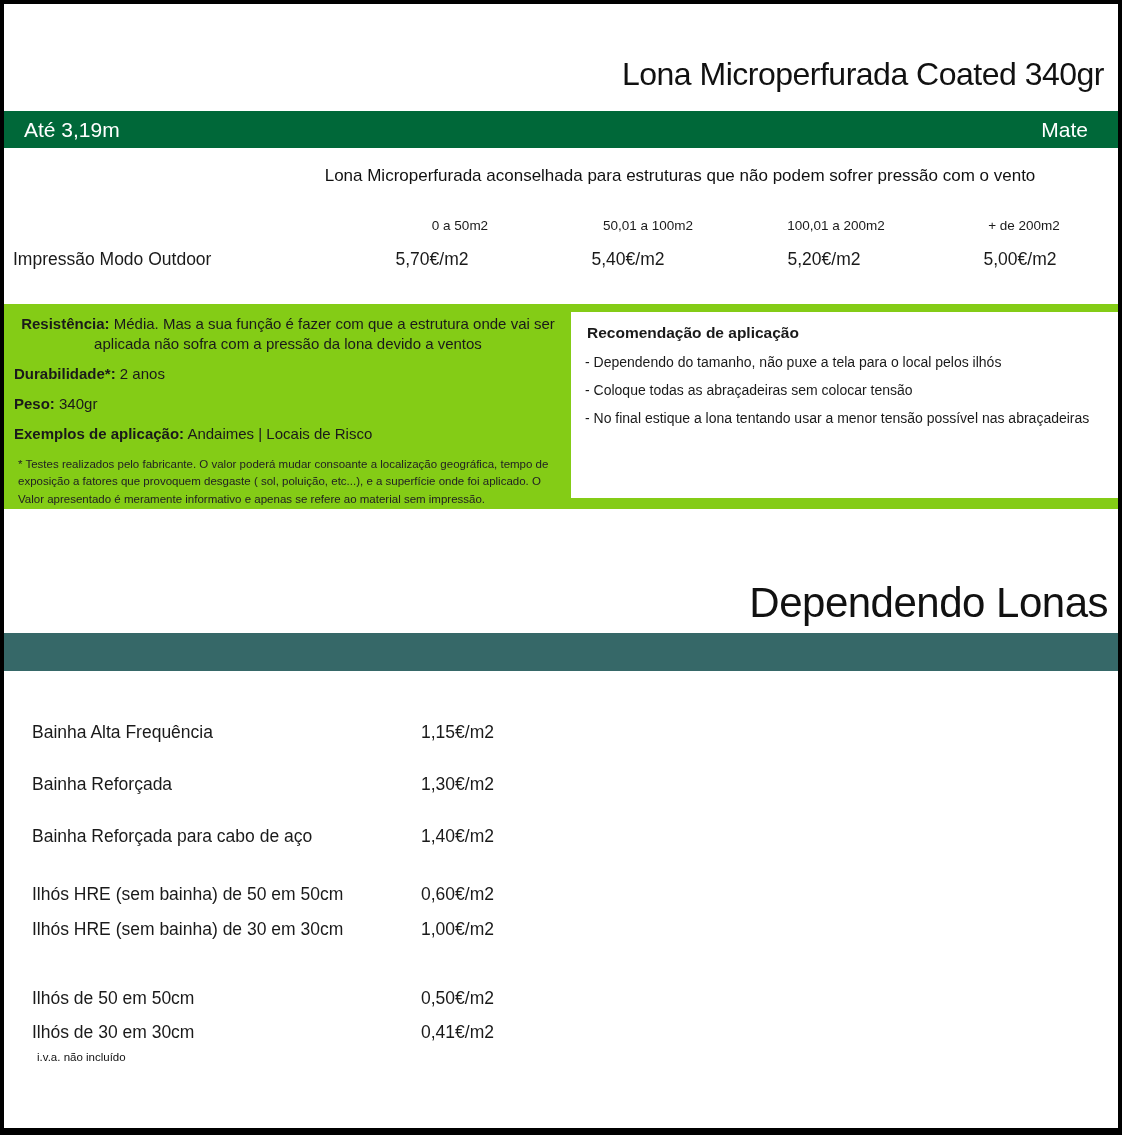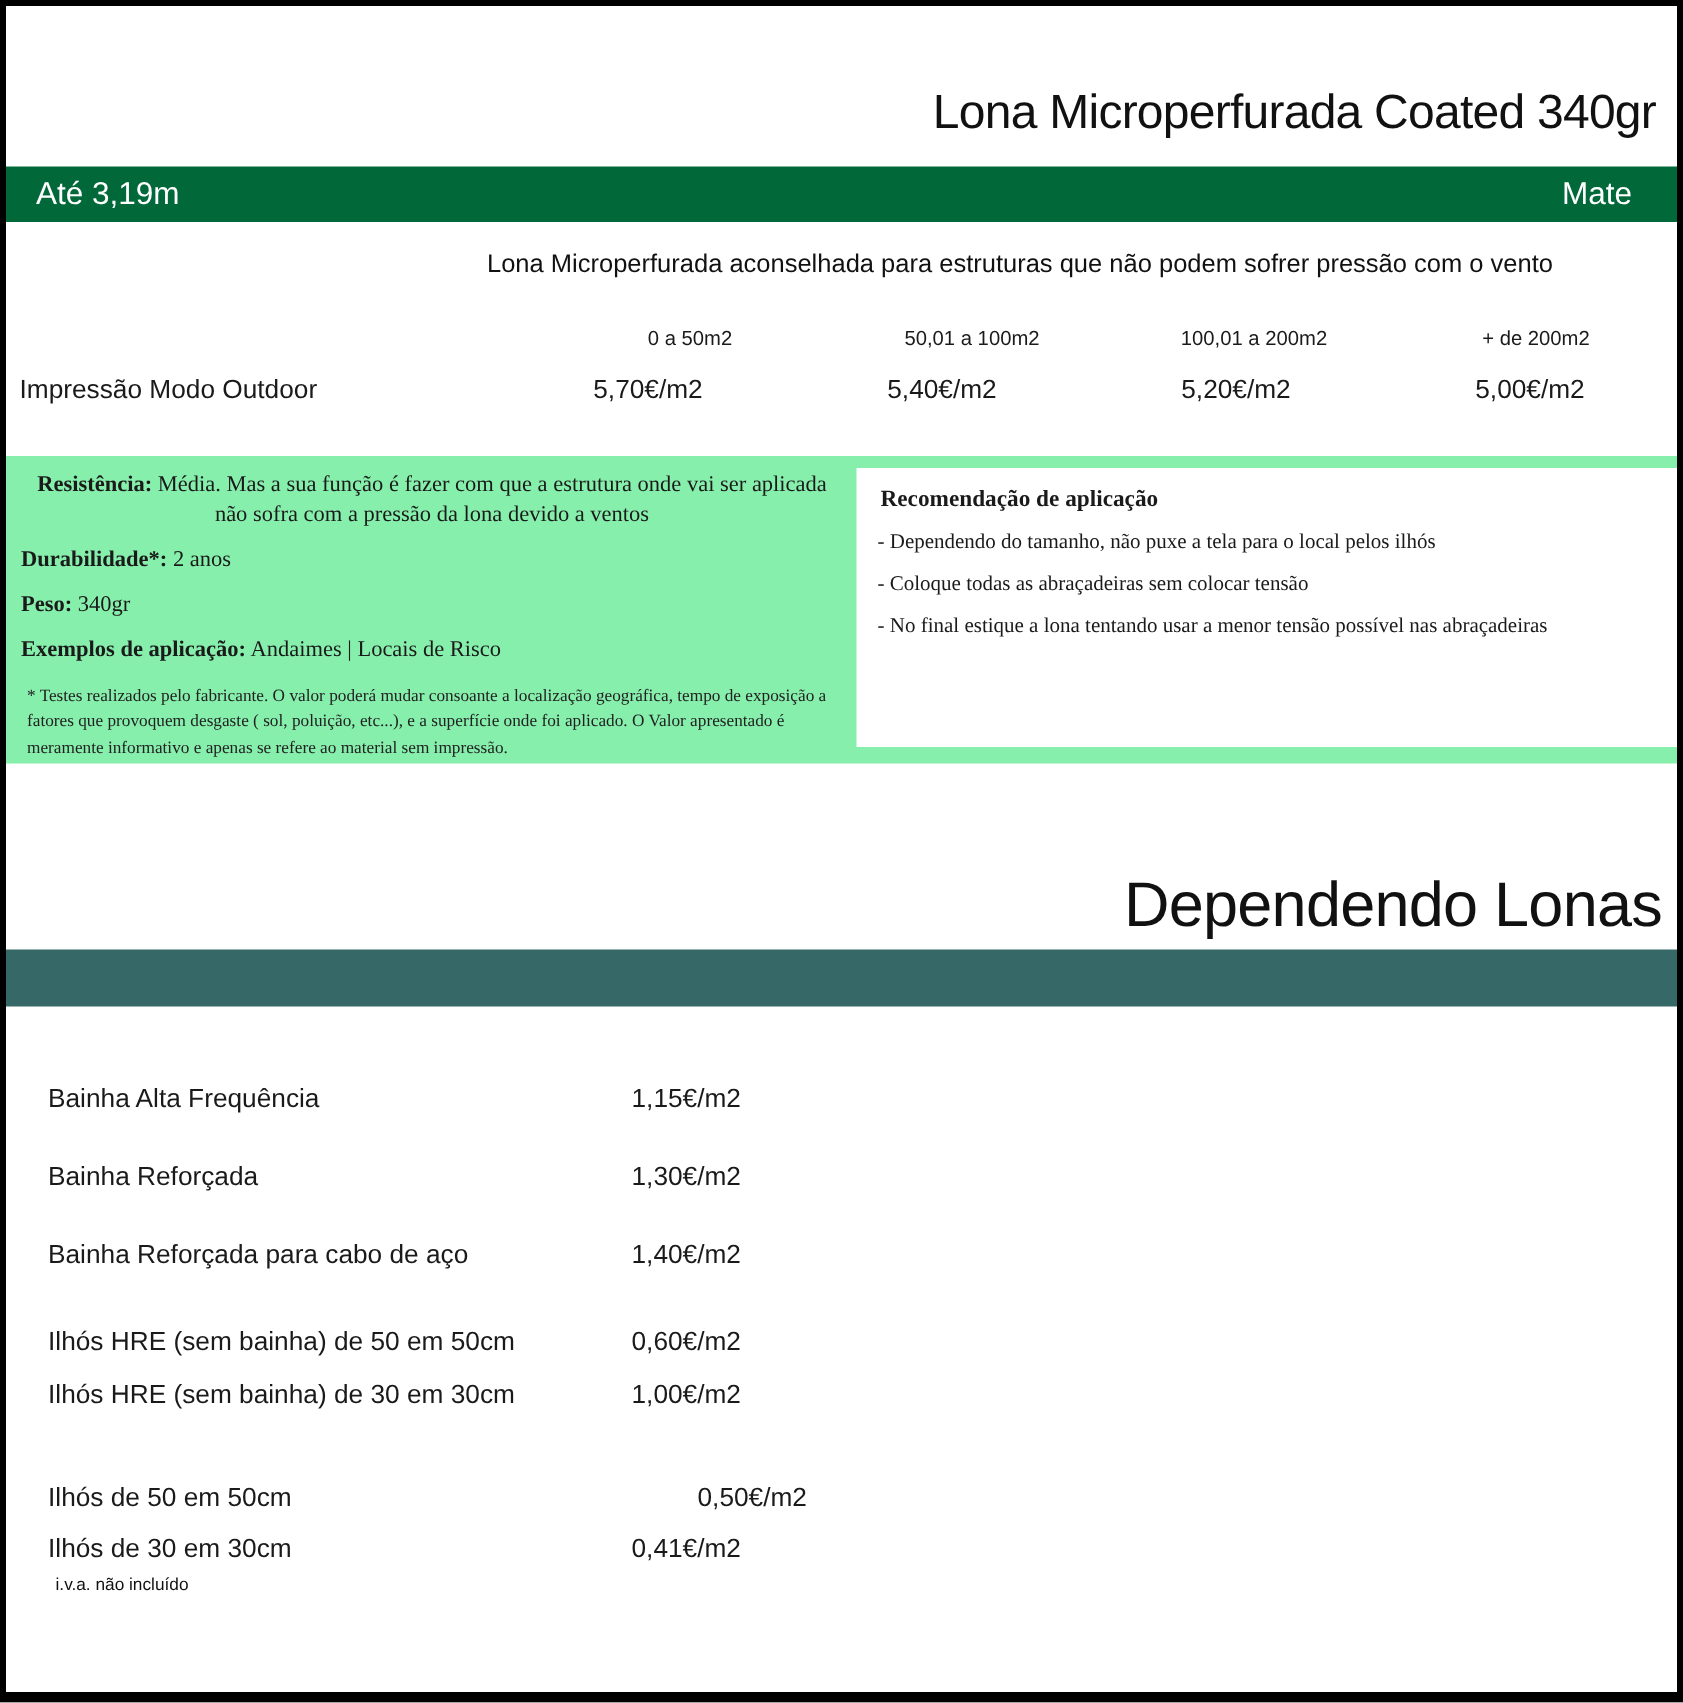--- a/index.html
+++ b/index.html
@@ -35,22 +35,21 @@
   
   .ptable { position:absolute; top:214px; left:0; width:1114px; }
   .ptable-head, .ptable-row { display:flex; align-items:baseline; }
   .ptable-head { font-size:13.5px;padding-left:32px; }
   .ptable-row  { margin-top:16px; font-size:17.5px; }
   .pt-label { width:330px; box-sizing:border-box; padding-left:9px; white-space:nowrap; }
   .pcell { flex:1; text-align:center; white-space:nowrap; }
   
   .grey-band {
     position:absolute; top:300px; left:0; width:1114px; height:205px;
-    background:#86efac;
-    font-family:Liberation Serif, serif;
+    background:#84cc16;
   }
   .specs { position:absolute; left:10px; top:10px; width:548px; font-size:15px; line-height:1.32; }
   .resist { margin:0; text-align:center; }
   .spec-row { margin:0; white-space:nowrap; }
   .spec-durab { position:absolute; left:0; top:50px; }
   .spec-peso  { position:absolute; left:0; top:80px; }
   .spec-exemp { position:absolute; left:0; top:110px; }
   .b { font-weight:bold; }
   .footnote {
     position:absolute; left:14px; top:152px; width:545px;
@@ -72,21 +71,21 @@
     position:absolute; top:629px; left:0; width:1114px; height:38px;
     background:#366868;
   }
   .acab-list { position:absolute; top:718px; left:0; width:1114px; }
   .arow { display:flex; align-items:center; height:20px; font-size:17.5px; }
   .arow .alabel { width:417px; box-sizing:border-box; padding-left:28px; white-space:nowrap; }
   .arow .aprice { white-space:nowrap; }
   .mt-sm  { margin-top:32px; }
   .mt-md1 { margin-top:38px; }
   .mt-md2 { margin-top:15px; }
-  .mt-lg  { margin-top:49px;gap:44px; }
+  .mt-lg  { margin-top:49px; }
   .mt-md3 { margin-top:14px; }
   .vat {
     position:absolute; top:1047px; left:33px;
     font-size:11.5px; color:#111;
   }
 </style>
 </head>
 <body>
 
 <div class="page">

